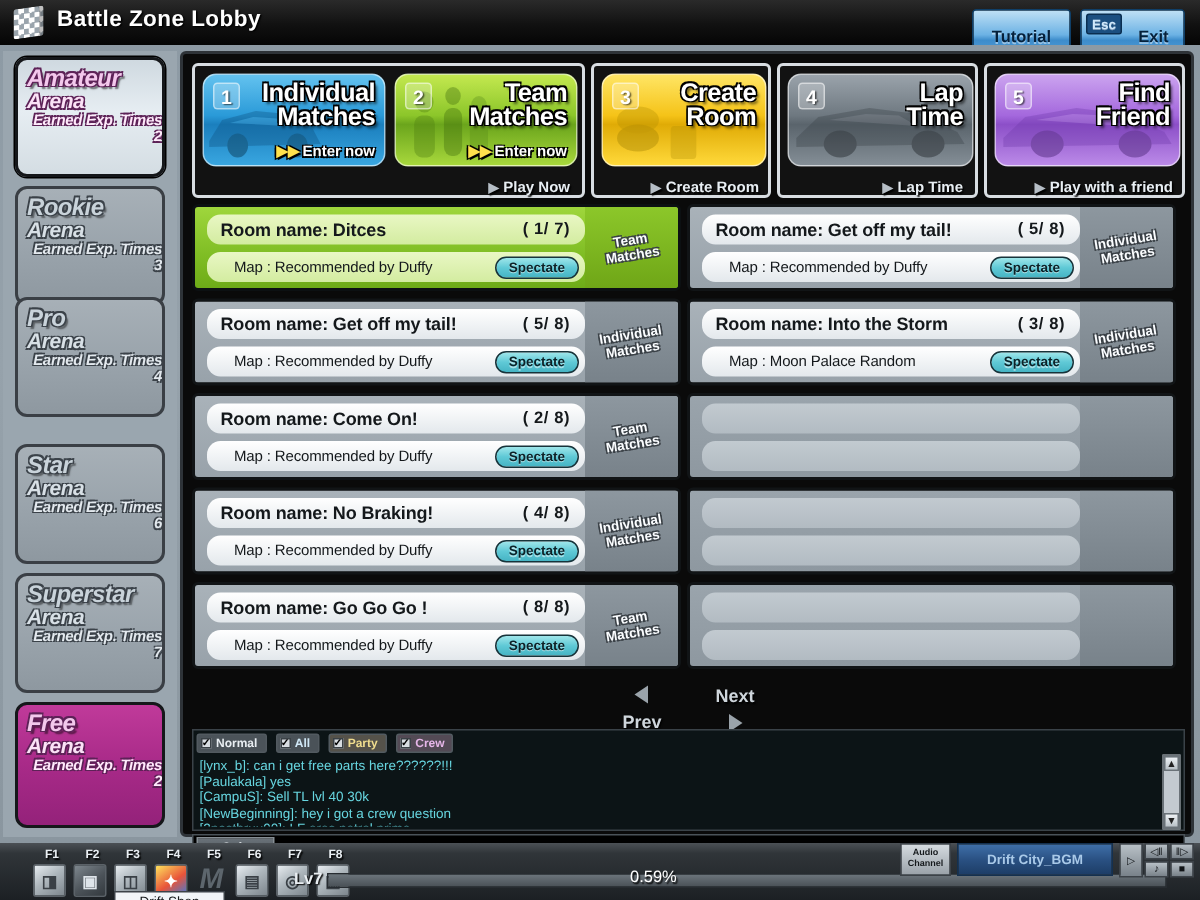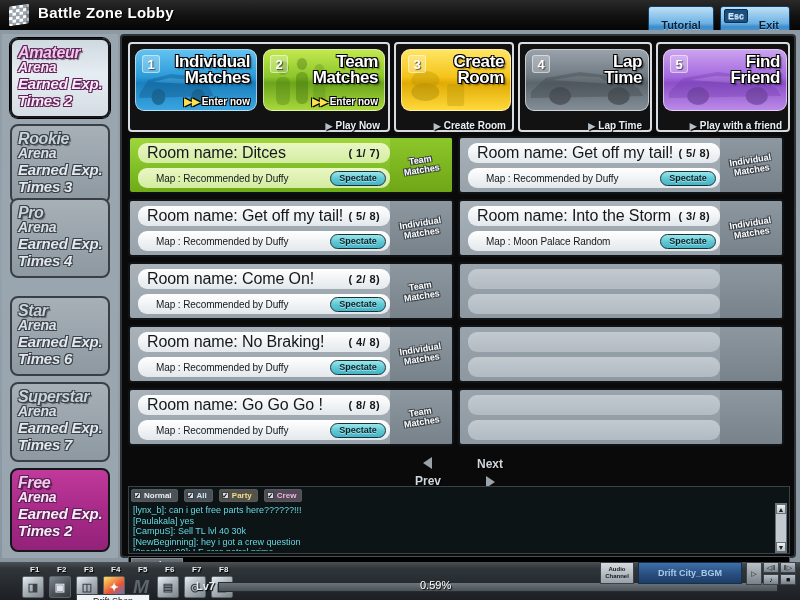--- a/index.html
+++ b/index.html
@@ -95,23 +95,24 @@
     line-height: 14px; letter-spacing: -.3px;
     color: #d8e0e6;
     text-shadow: -1px -1px 0 #3b4249, 1px -1px 0 #3b4249, -1px 1px 0 #3b4249, 1px 1px 0 #3b4249;
   }
   .arena.active-amateur .a-sub, .arena.active-free .a-sub {
     color: #fbe2f6;
     text-shadow: -1px -1px 0 #5d2257, 1px -1px 0 #5d2257, -1px 1px 0 #5d2257, 1px 1px 0 #5d2257;
   }
   .a-exp {
     margin-top: 1px;
-    font-size: 15px; font-weight: bold; font-style: italic;
+    font-size: 10px; font-weight: bold; font-style: italic;
     color: #e3e9ee; letter-spacing: -.2px;
     text-shadow: -1px -1px 0 #3b4249, 1px -1px 0 #3b4249, -1px 1px 0 #3b4249, 1px 1px 0 #3b4249;
+    text-align: right;
   }
   .arena.active-amateur .a-exp, .arena.active-free .a-exp {
     color: #ffeafb;
     text-shadow: -1px -1px 0 #5d2257, 1px -1px 0 #5d2257, -1px 1px 0 #5d2257, 1px 1px 0 #5d2257;
   }
 
   
   .panel {
     position: absolute; left: 120px; top: 4px; width: 676px; height: 524px;
     background: #0a0a0a;
@@ -211,21 +212,21 @@
   .room-line2 {
     position: absolute; left: 8px; top: 30px; width: 252px; height: 20px;
     background: linear-gradient(180deg,#ffffff 0%, #e3e8ec 100%);
     border-radius: 9px;
     display: flex; align-items: center; justify-content: space-between;
     padding: 0 4px 0 18px;
   }
   .room.selected .room-line2 { background: linear-gradient(180deg,#e9f7c4 0%, #d3ecA0 100%); }
   .room.empty .room-line2 { background: linear-gradient(180deg,#c2cad0 0%, #b2bbc2 100%); }
 
-  .room-name { font-size: 16px; color: #14181b; font-weight: normal; letter-spacing: -.1px; }
+  .room-name { font-size: 12px; color: #14181b; font-weight: bold; letter-spacing: -.1px; }
   .room-count { font-size: 11px; color: #14181b; font-weight: bold; letter-spacing: .4px; }
   .room-map { font-size: 10px; color: #14181b; letter-spacing: -.1px; }
 
   .spectate {
     height: 15px; min-width: 56px; padding: 0 7px;
     display: flex; align-items: center; justify-content: center;
     background: linear-gradient(180deg,#9fe6ea 0%, #5fc9d6 50%, #46b4c4 100%);
     border: 1px solid #17333a; border-radius: 8px;
     font-size: 9px; font-weight: bold; color: #0c2228;
     text-shadow: 0 1px 0 rgba(255,255,255,.5);

